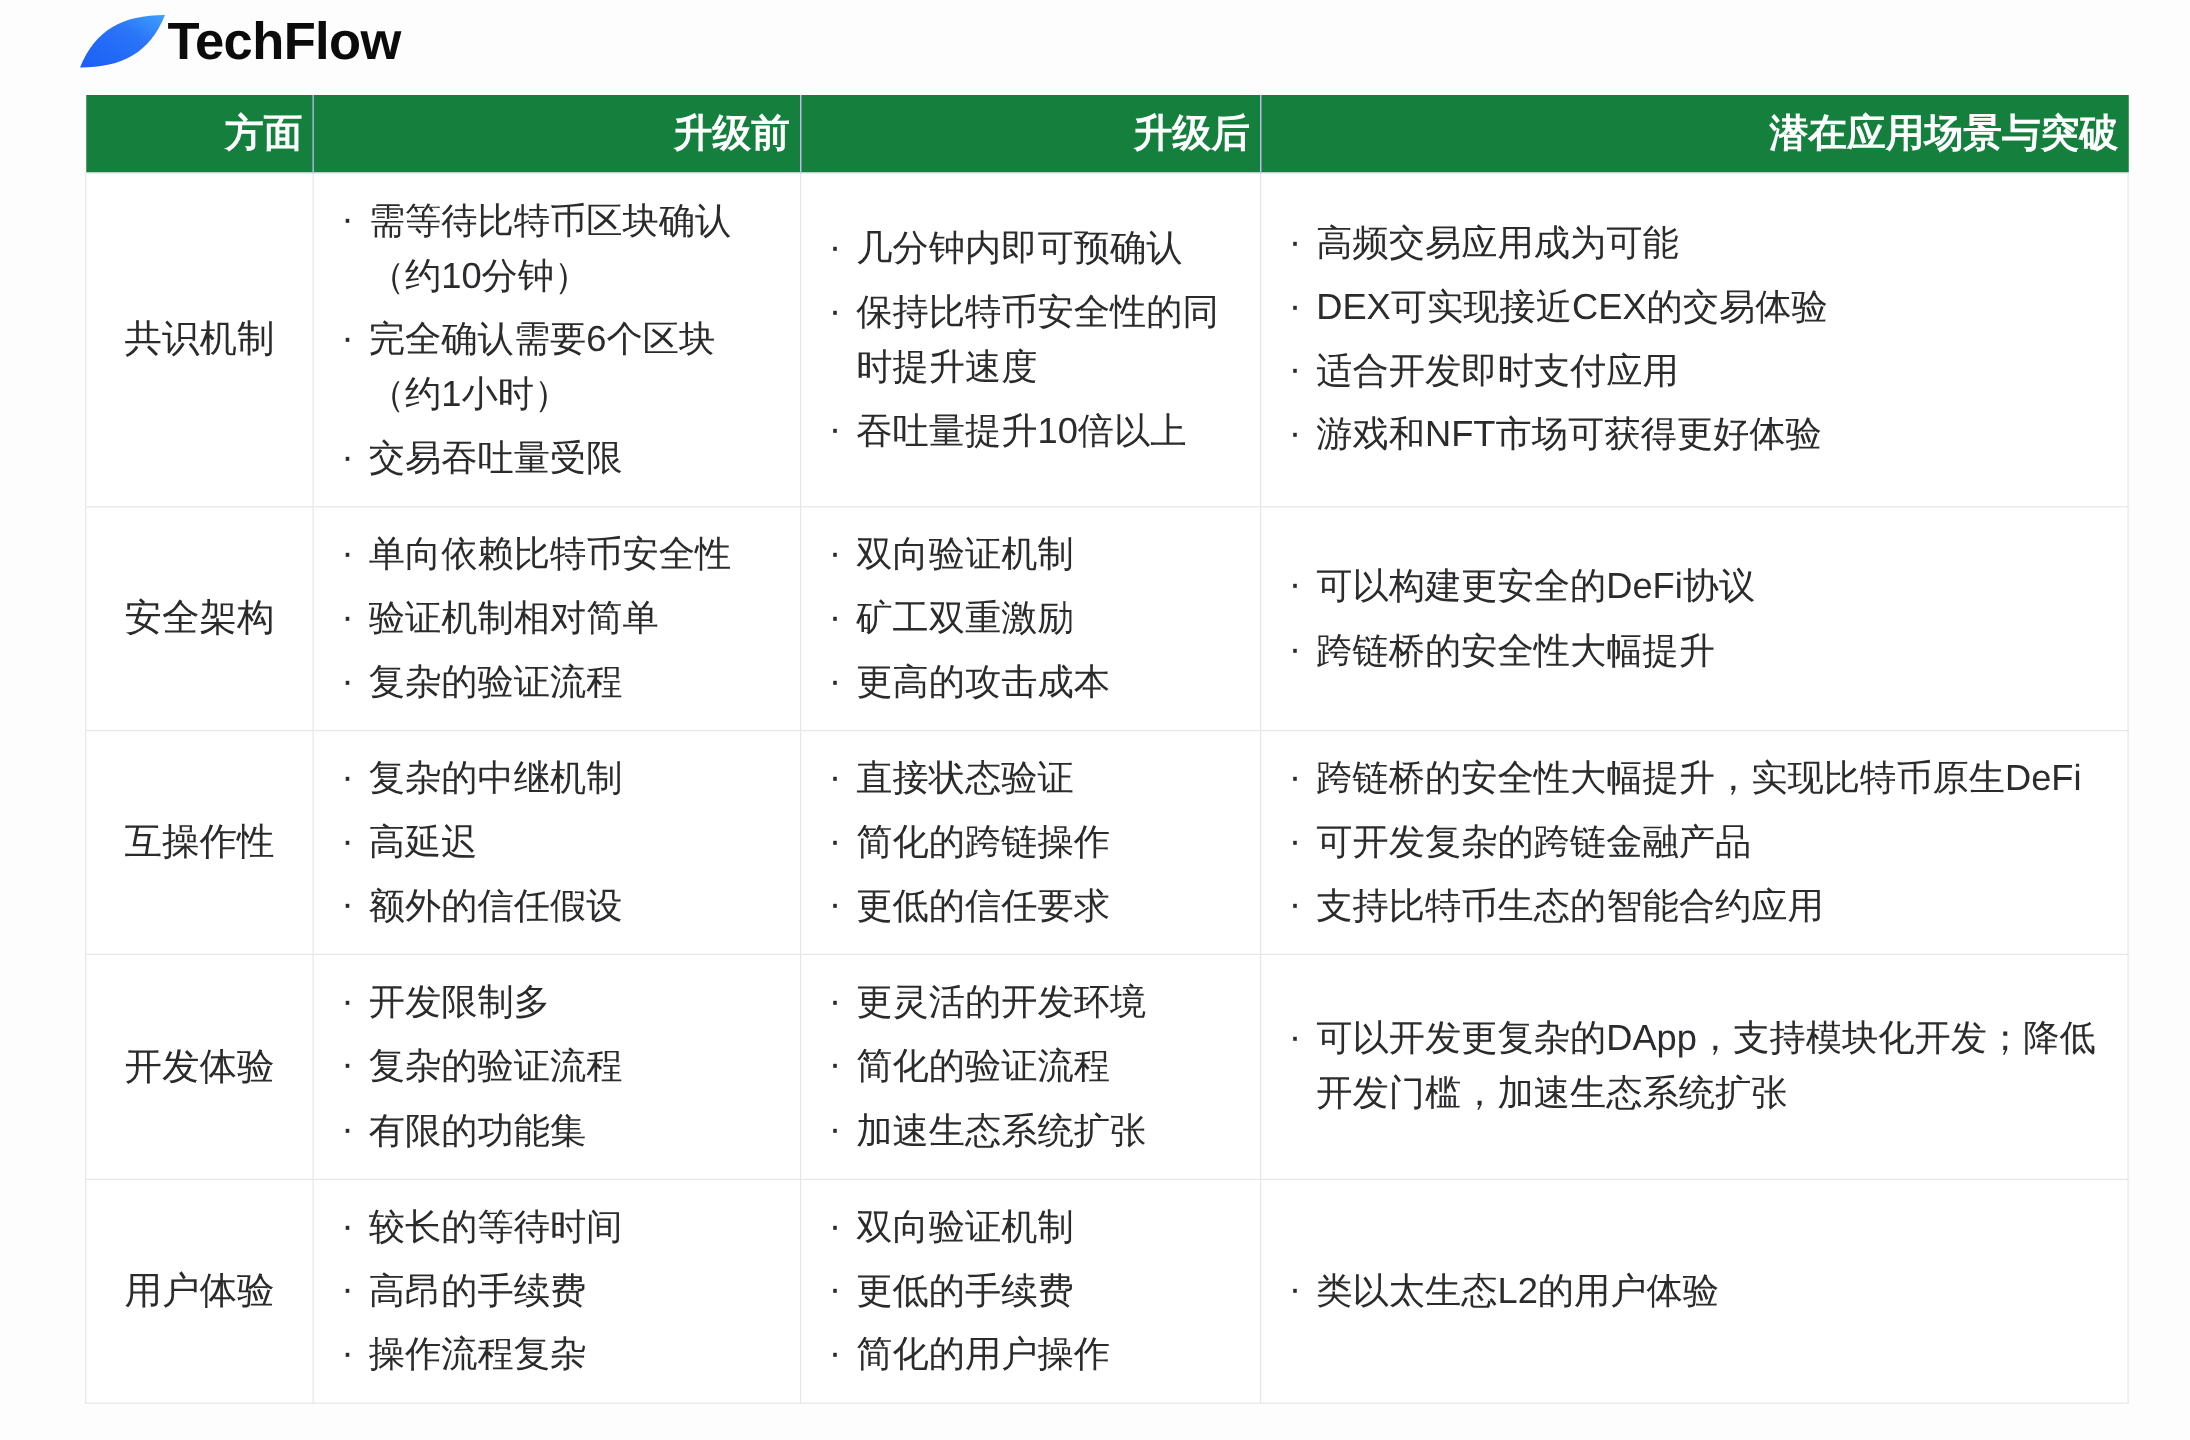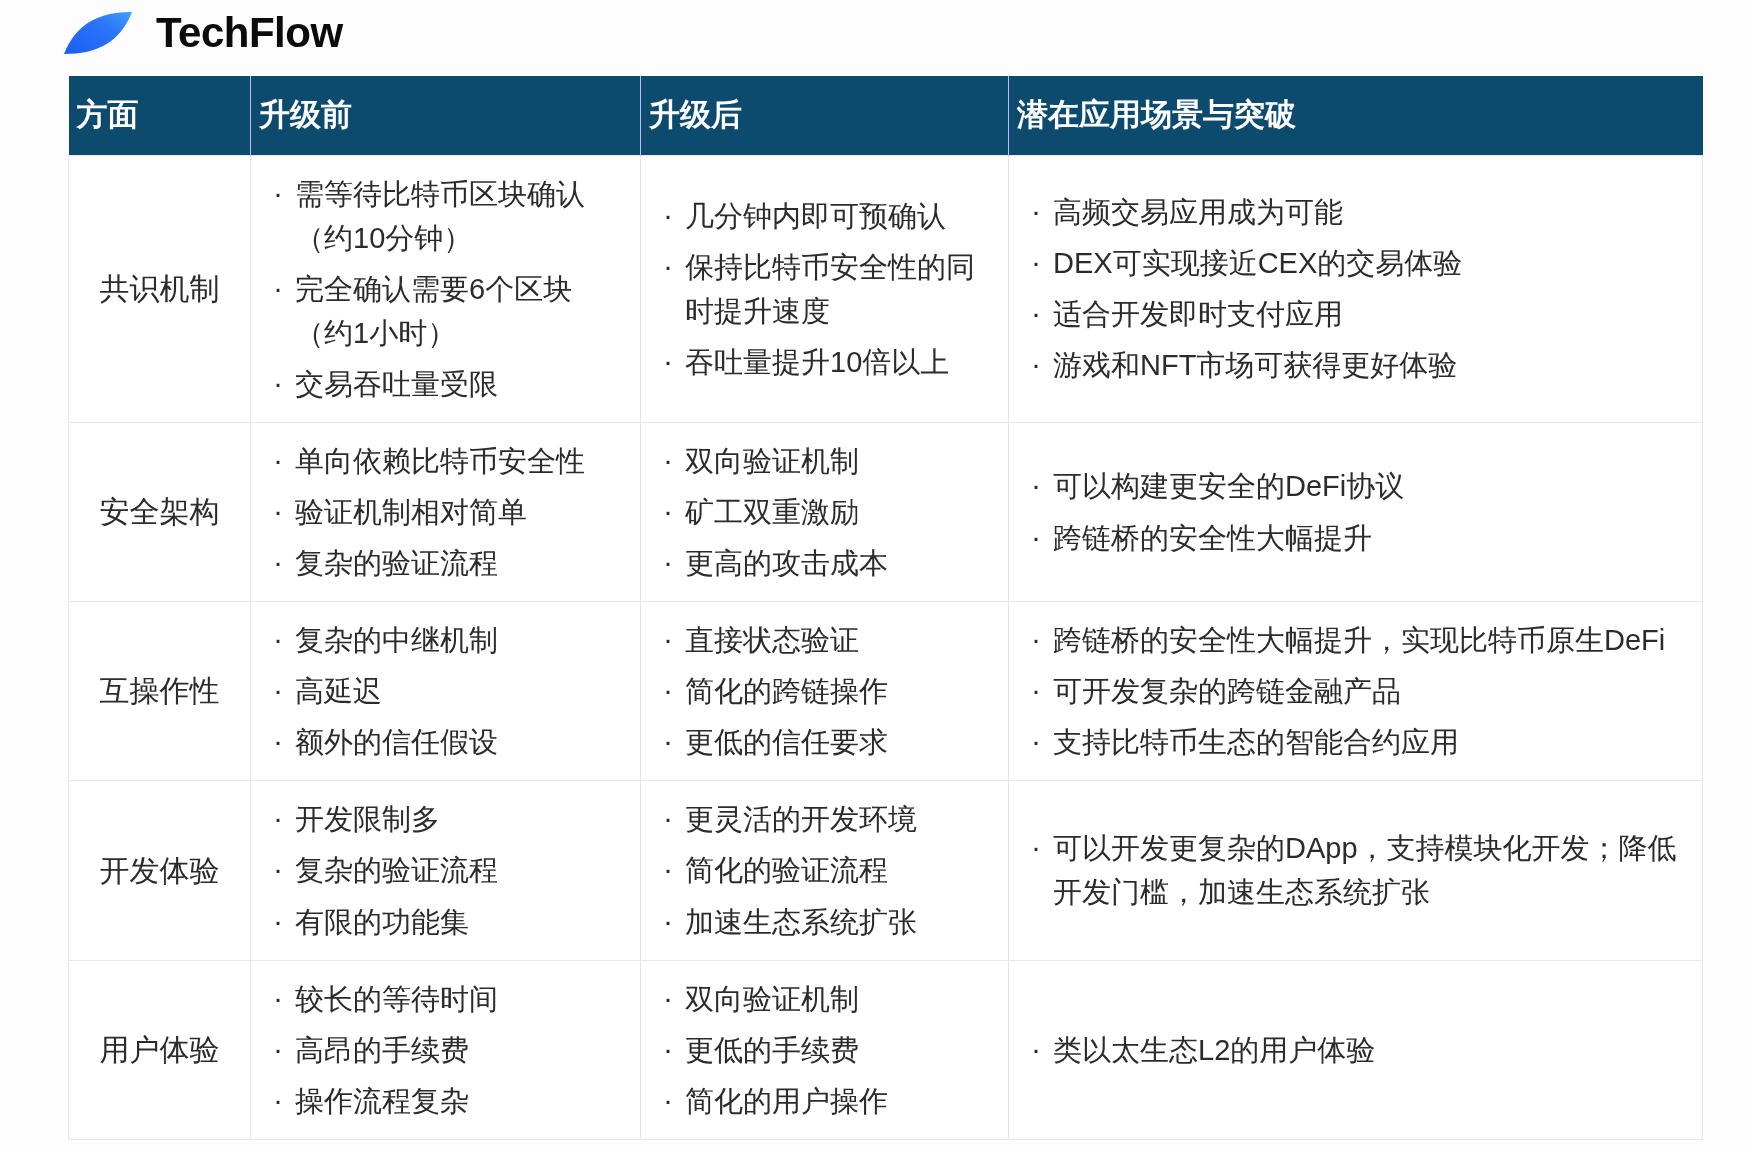--- a/index.html
+++ b/index.html
@@ -12,21 +12,20 @@
     height: 1152px;
     font-family: "Liberation Sans", "DejaVu Sans", sans-serif;
     background: #fdfdfd;
     overflow: hidden;
   }
 
   
   .brand-bar {
     display: flex;
     align-items: center;
-    gap: 22px;
     padding: 14px 0 10px 62px;
     height: 62px;
     box-sizing: border-box;
   }
   .brand-logo {
     width: 72px;
     height: 50px;
     flex: 0 0 auto;
     display: block;
   }
@@ -44,26 +43,26 @@
     padding: 14px 50px 0 68px;
     box-sizing: border-box;
   }
   table.compare {
     border-collapse: collapse;
     width: 1634px;
     table-layout: fixed;
     background: #ffffff;
   }
   table.compare thead th {
-    background: #0c4a6e;
+    background: #15803d;
     color: #ffffff;
     font-size: 31px;
     font-weight: 700;
-    text-align: left;
-    height: 79px;
+    text-align: right;
+    height: 62px;
     padding: 0 8px;
     border: none;
     box-sizing: border-box;
     white-space: nowrap;
   }
   table.compare thead th + th {
     border-left: 1px solid #c4b5fd;
   }
   table.compare tbody td {
     border: 1px solid #e6e7ea;

